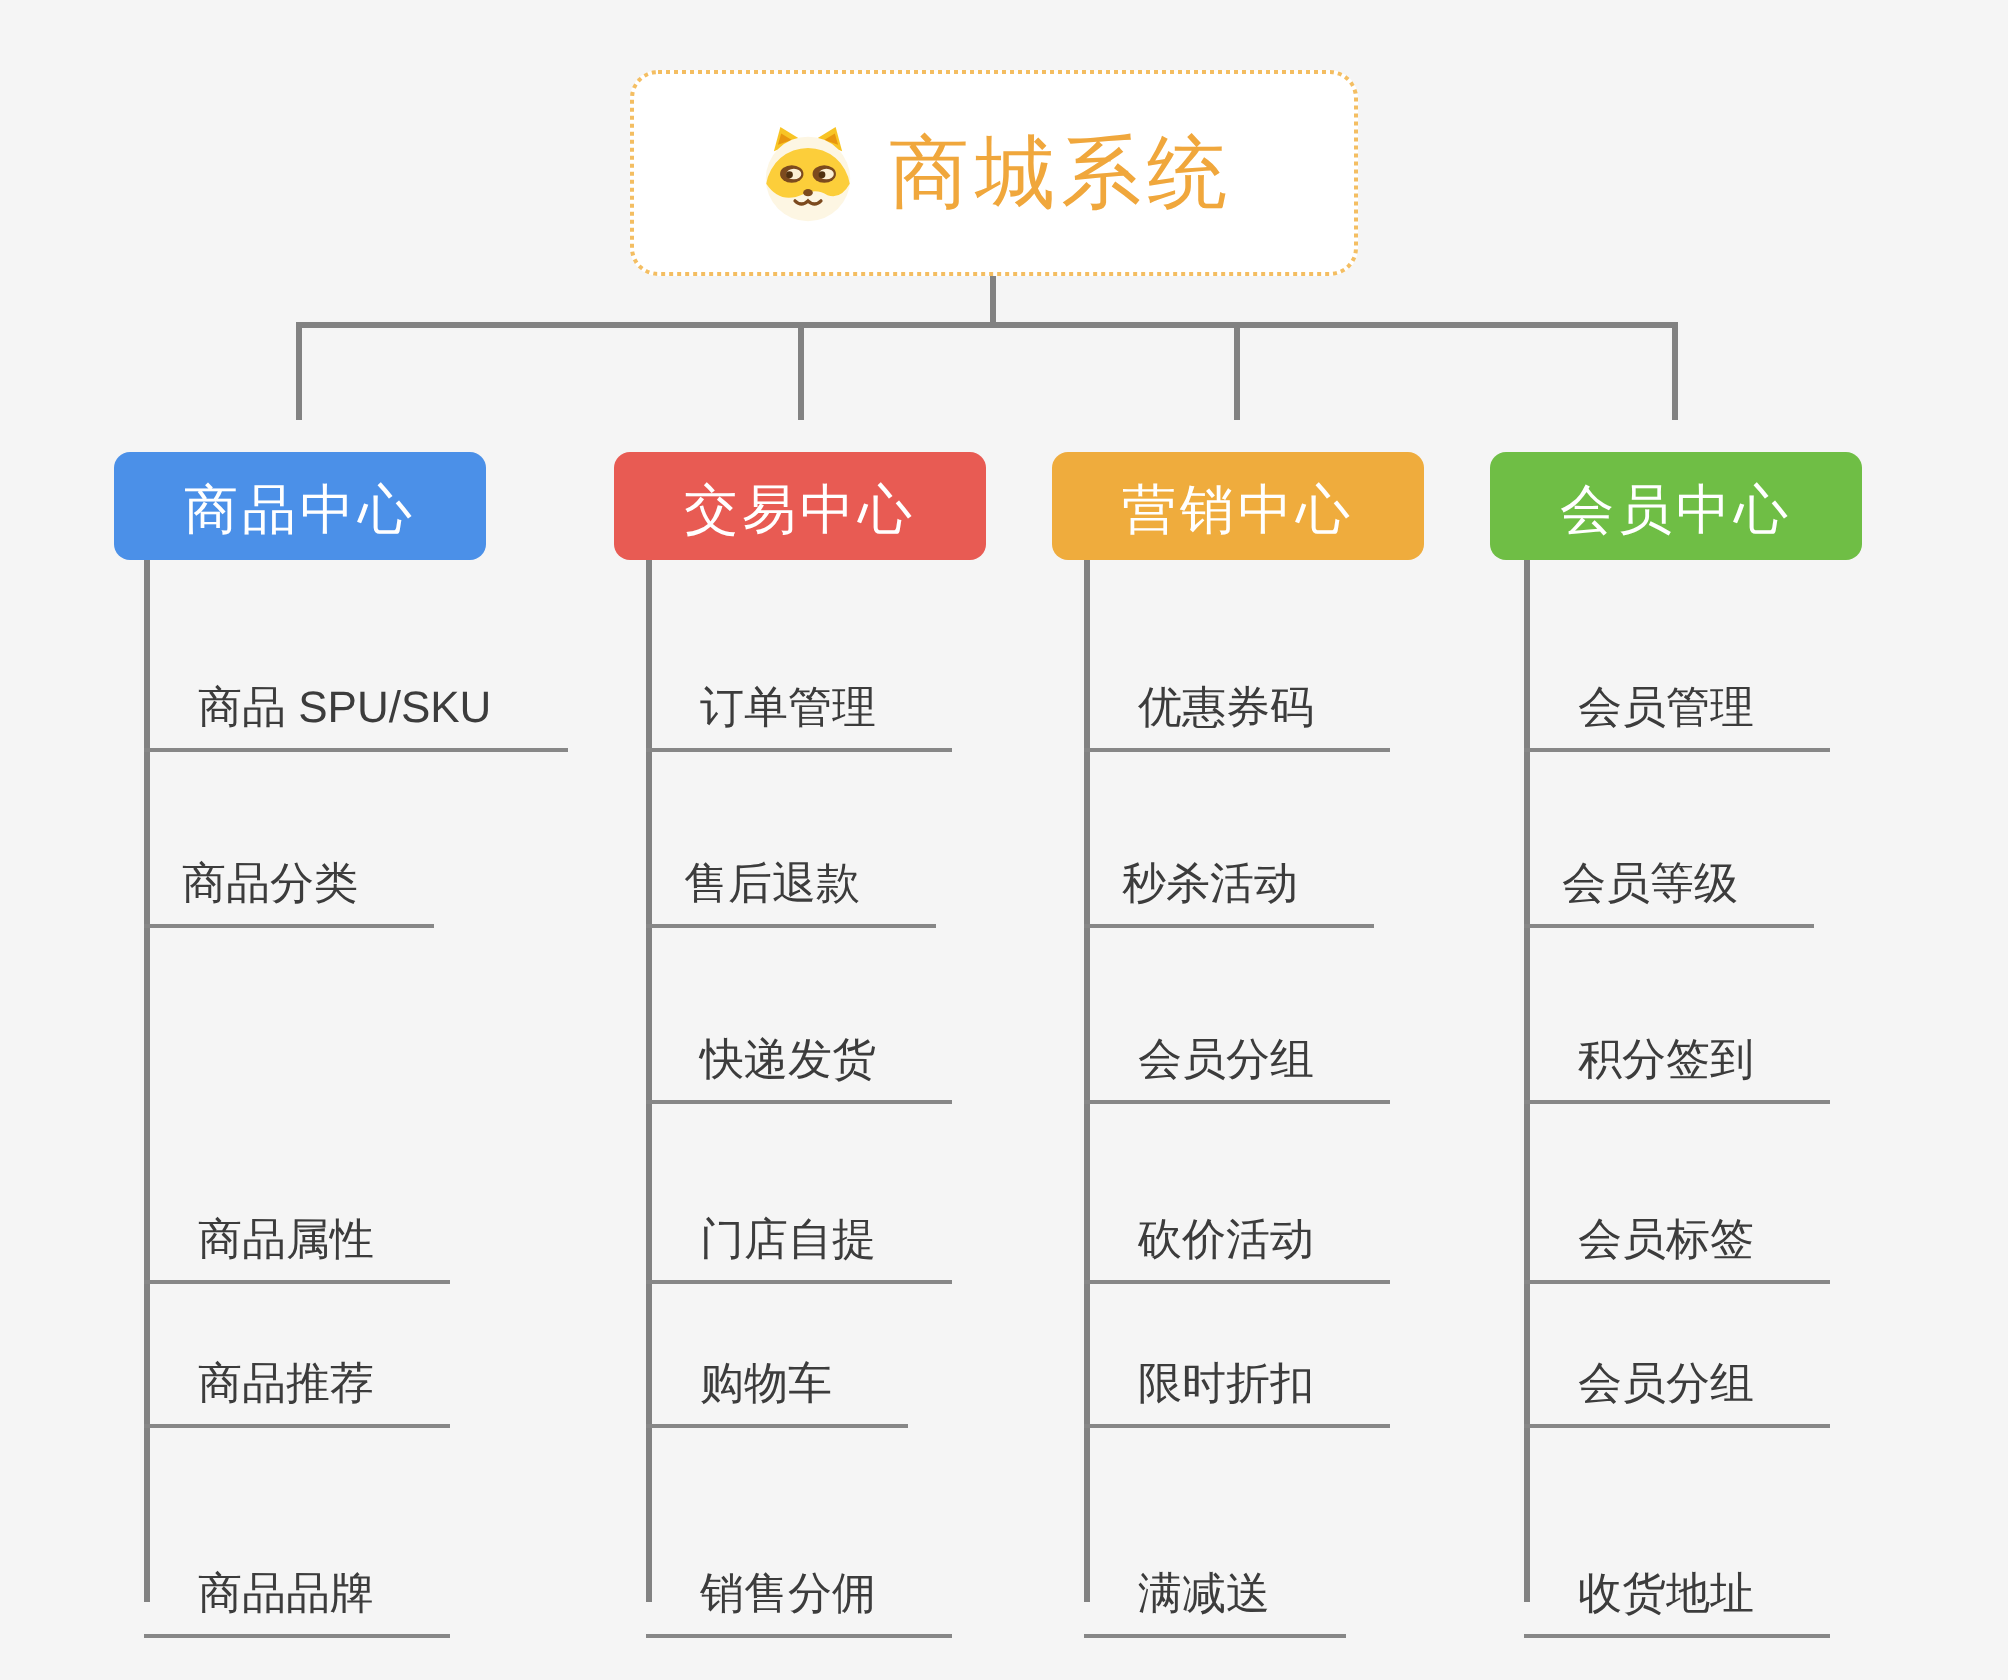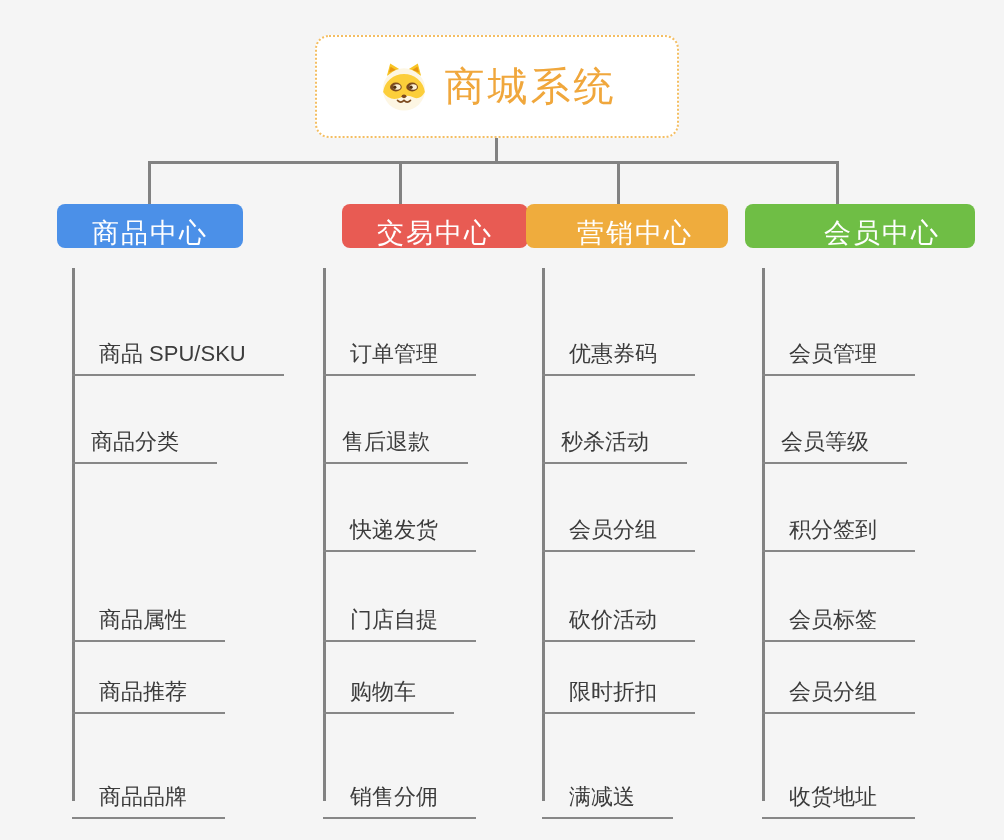--- a/index.html
+++ b/index.html
@@ -50,35 +50,35 @@
   .drop.d4 { left: 836px; }
   .trunk { top: 268px; width: 3px; height: 533px; }
   .trunk.t1 { left: 72px; }
   .trunk.t2 { left: 323px; }
   .trunk.t3 { left: 542px; }
   .trunk.t4 { left: 762px; }
 
   
   .branch {
     position: absolute;
-    top: 204px;
-    width: 186px; height: 44px;
+    top: 226px;
+    width: 186px; height: 54px;
     border-radius: 8px;
     color: #ffffff;
     font-size: 27px;
     letter-spacing: 2px;
     line-height: 58px;
     text-align: center;
     white-space: nowrap;
     cursor: default;
   }
   .branch.b1 { left: 57px; }
   .branch.b2 { left: 307px; }
-  .branch.b3 { left: 526px; padding-left: 16px; }
-  .branch.b4 { left: 745px; padding-left: 44px; }
+  .branch.b3 { left: 526px; }
+  .branch.b4 { left: 745px; }
 
   
   .child {
     position: absolute;
     font-size: 22px;
     line-height: 28px;
     color: #3c3c3c;
     padding: 0 38px 6px 27px;
     border-bottom: 2px solid #878787;
     white-space: nowrap;
@@ -133,21 +133,21 @@
         <circle cx="40.6" cy="30.4" r="2.1" fill="#50300f"></circle>
 
         <ellipse cx="32" cy="41.5" rx="3" ry="2.2" fill="#7c4a1e"></ellipse>
         <path d="M24 46.5 Q28 50.5 32 46.5 Q36 50.5 40 46.5" stroke="#7c4a1e" stroke-width="2" fill="none" stroke-linecap="round"></path>
       </svg>
     </span>
     <span class="root-title" style="color: rgb(240, 167, 60);">商城系统</span>
   </div>
 
   <div class="branch b1" style="background: rgb(75, 144, 232);">商品中心</div>
-  <div class="branch b2" style="background: rgb(232, 91, 83); margin-left: 35px;">交易中心</div>
+  <div class="branch b2" style="background: rgb(232, 91, 83);">交易中心</div>
   <div class="branch b3" style="background: rgb(239, 172, 61);">营销中心</div>
   <div class="branch b4" style="background: rgb(111, 190, 69);">会员中心</div>
 
   <div class="child c1 r1">商品 SPU/SKU</div>
   <div class="child c1 r2">商品分类</div>
   <div class="child c1 r4">商品属性</div>
   <div class="child c1 r5">商品推荐</div>
   <div class="child c1 r6">商品品牌</div>
 
   <div class="child c2 r1">订单管理</div>

